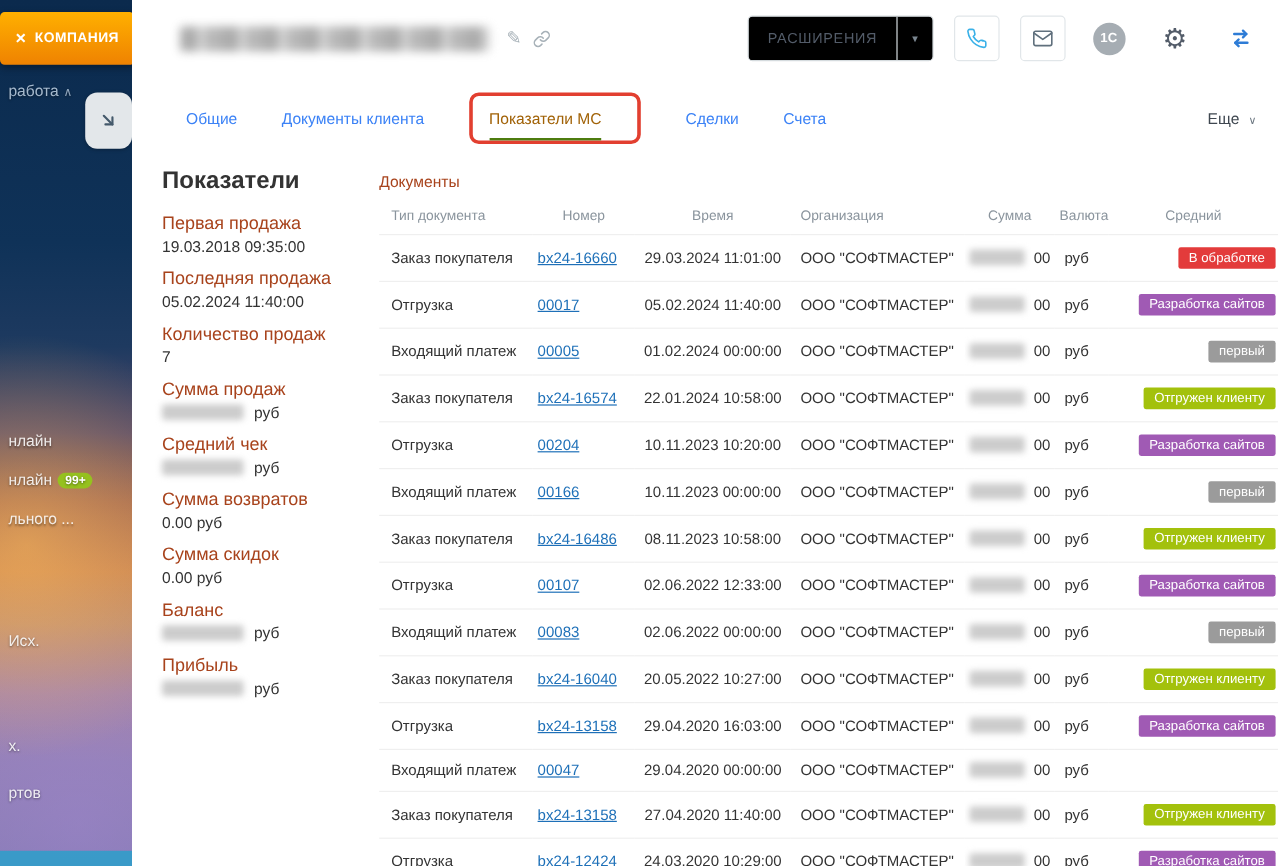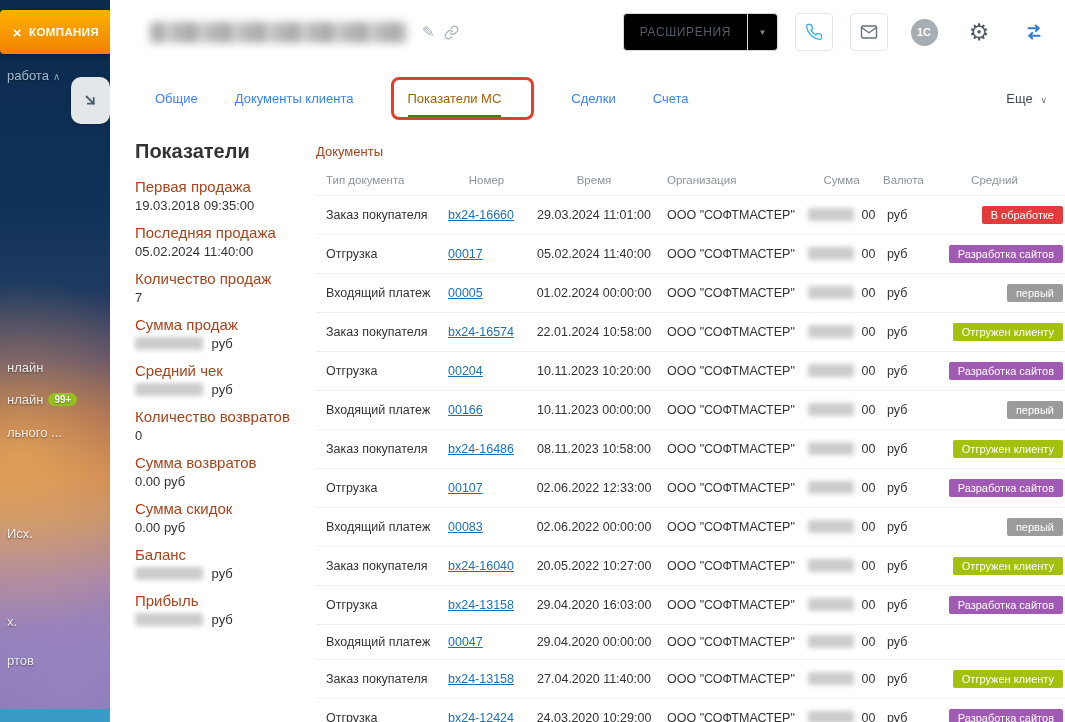--- a/index.html
+++ b/index.html
@@ -196,24 +196,20 @@
             </div>
             <div class="ind">
               <div class="ind-label">Сумма продаж</div>
               <div class="ind-value"><span class="redact ind-redact"></span> руб</div>
             </div>
             <div class="ind">
               <div class="ind-label">Средний чек</div>
               <div class="ind-value"><span class="redact ind-redact"></span> руб</div>
             </div>
             <div class="ind">
-              <div class="ind-label">Количество возвратов</div>
-              <div class="ind-value">0</div>
-            </div>
-            <div class="ind">
               <div class="ind-label">Сумма возвратов</div>
               <div class="ind-value">0.00 руб</div>
             </div>
             <div class="ind">
               <div class="ind-label">Сумма скидок</div>
               <div class="ind-value">0.00 руб</div>
             </div>
             <div class="ind">
               <div class="ind-label">Баланс</div>
               <div class="ind-value"><span class="redact ind-redact"></span> руб</div>

